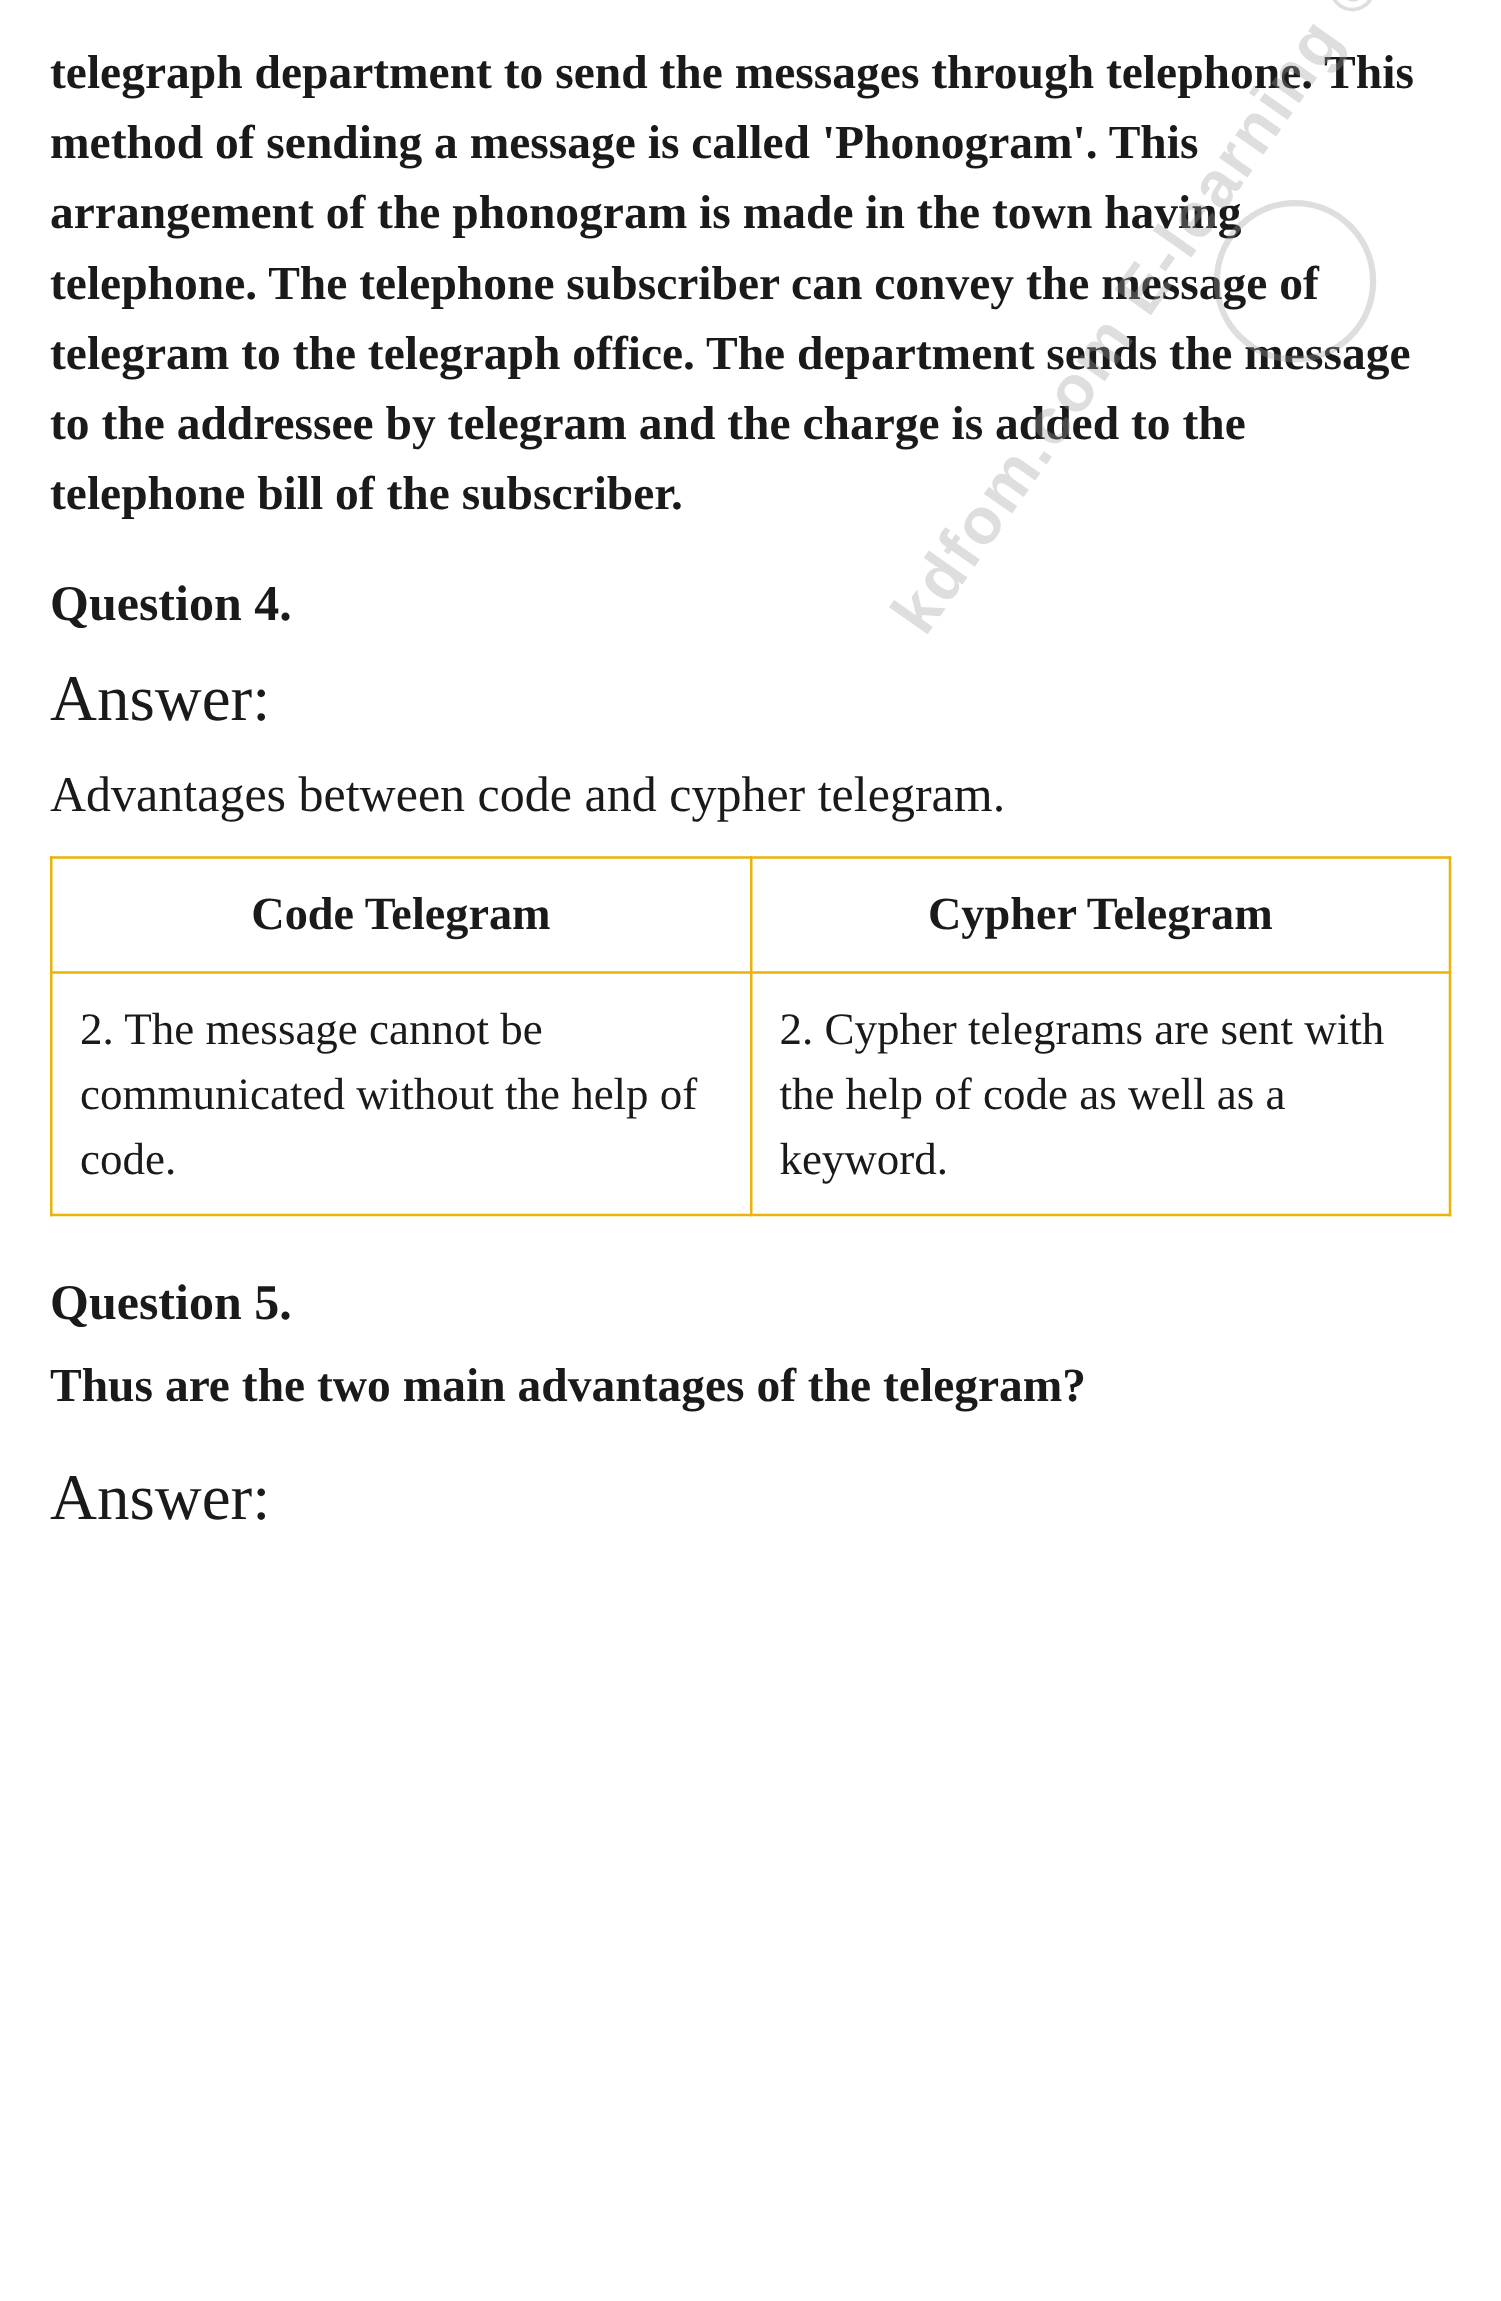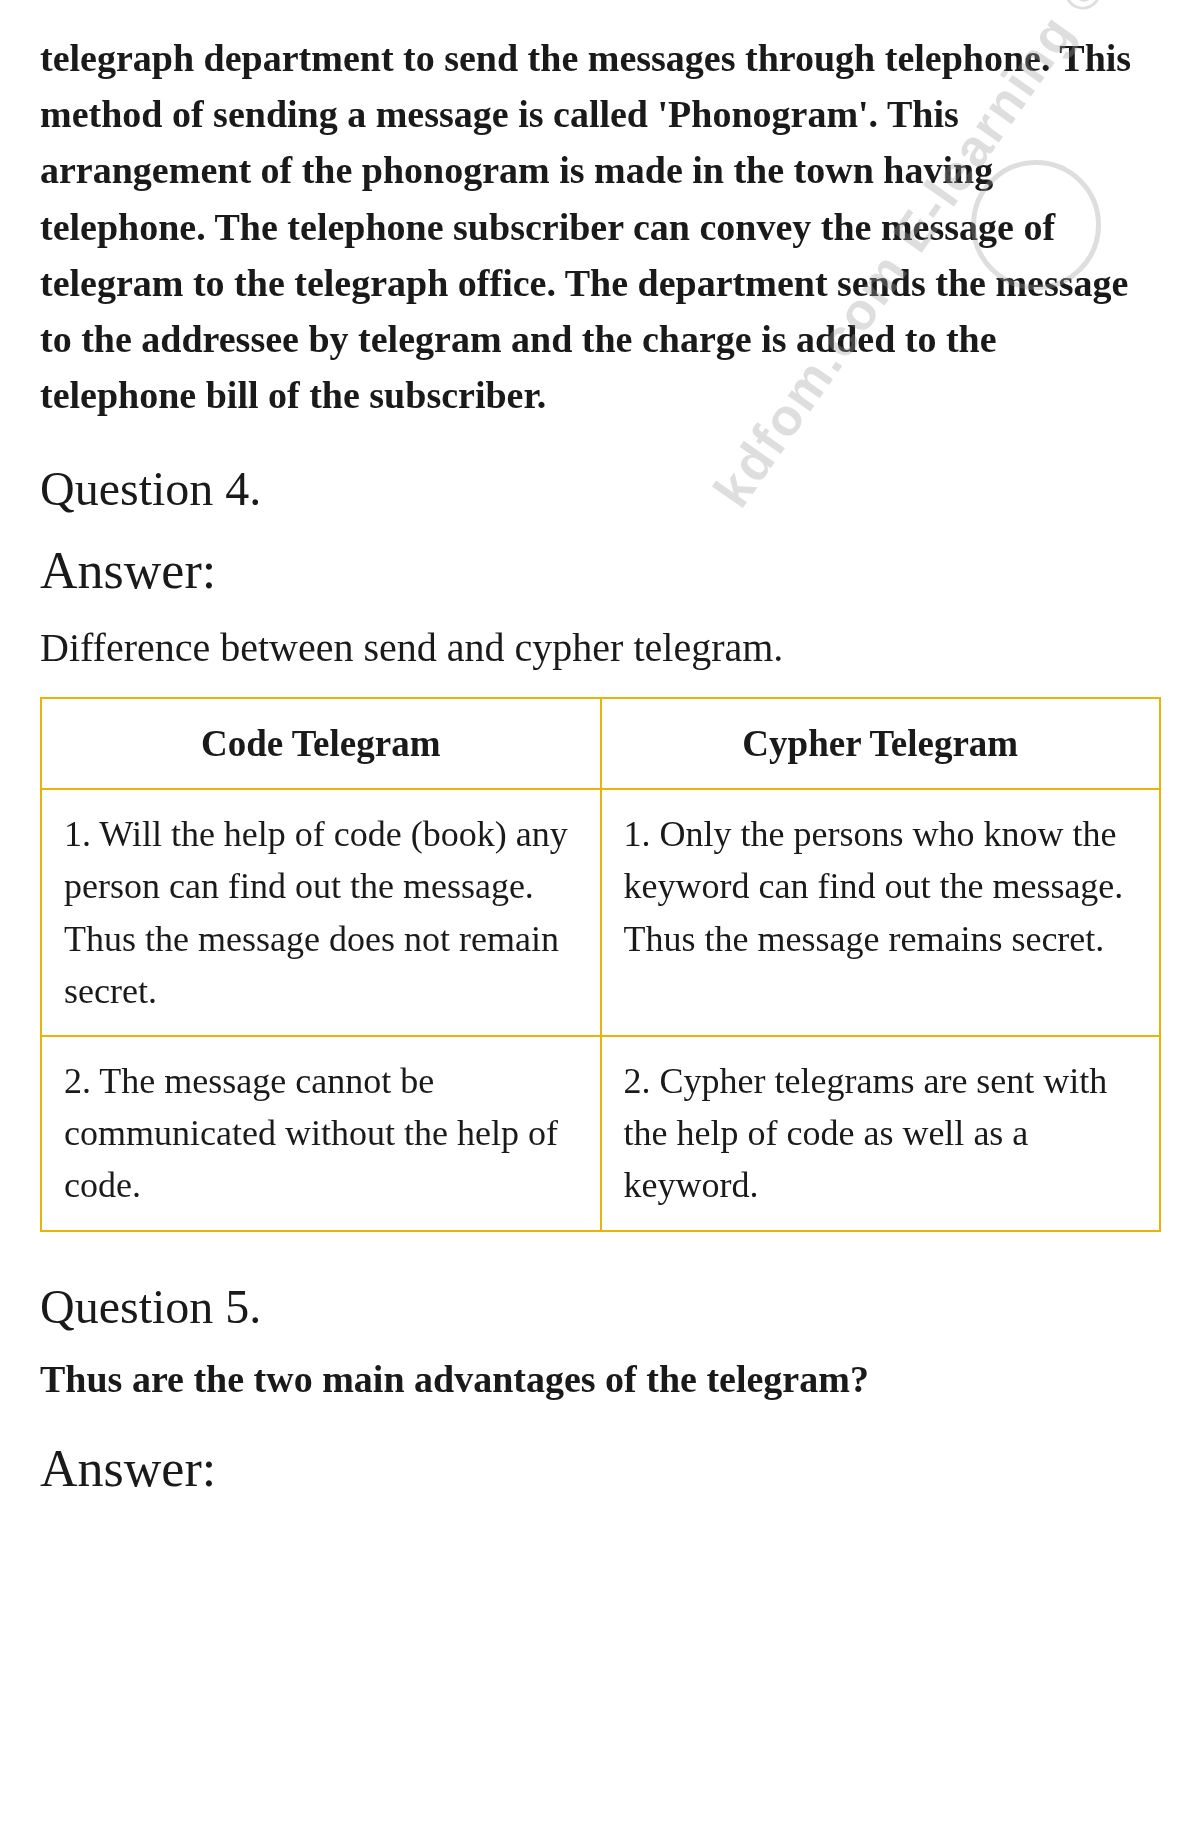--- a/index.html
+++ b/index.html
@@ -48,22 +48,22 @@
       border-radius: 50%;
       pointer-events: none;
       z-index: 10;
     }
 
     p {
       margin-bottom: 24px;
     }
 
     .question-heading {
-      font-size: 48px;
-      font-weight: normal;
+      font-size: 40px;
+      font-weight: bold;
       margin-bottom: 10px;
       margin-top: 30px;
     }
 
     .answer-label {
       font-size: 52px;
       font-weight: normal;
       margin-bottom: 10px;
     }
 
@@ -112,34 +112,30 @@
 <body>
 
 <div class="watermark">kdfom.com E-learning ©</div>
 <div class="watermark-circle"></div>
 
 <p class="body-text">telegraph department to send the messages through telephone. This method of sending a message is called 'Phonogram'. This arrangement of the phonogram is made in the town having telephone. The telephone subscriber can convey the message of telegram to the telegraph office. The department sends the message to the addressee by telegram and the charge is added to the telephone bill of the subscriber.</p>
 
 <div class="question-block">
   <p class="question-heading">Question 4.</p>
   <p class="answer-label">Answer:</p>
-  <p class="difference-intro">Difference between send and cypher telegram.</p>
+  <p class="difference-intro">Advantages between code and cypher telegram.</p>
 
   <table class="comparison-table">
     <thead>
       <tr>
         <th>Code Telegram</th>
         <th>Cypher Telegram</th>
       </tr>
     </thead>
     <tbody>
-      <tr>
-        <td>1. Will the help of code (book) any person can find out the message. Thus the message does not remain secret.</td>
-        <td>1. Only the persons who know the keyword can find out the message. Thus the message remains secret.</td>
-      </tr>
       <tr>
         <td>2. The message cannot be communicated without the help of code.</td>
         <td>2. Cypher telegrams are sent with the help of code as well as a keyword.</td>
       </tr>
     </tbody>
   </table>
 </div>
 
 <div class="question-block q5-heading">
   <p class="question-heading">Question 5.</p>

